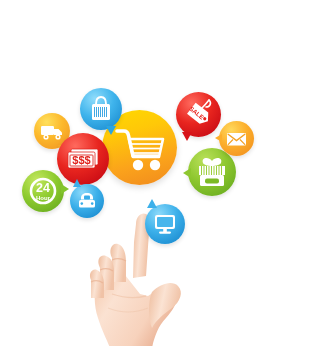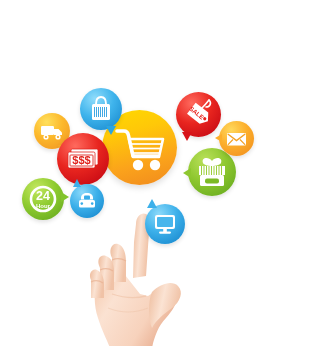--- a/index.html
+++ b/index.html
@@ -181,21 +181,21 @@
               background:radial-gradient(circle at 35% 25%, #ff6a5e 0%, #e8251f 45%, #bd0110 100%);
               box-shadow:0 2px 5px rgba(0,0,0,0.12);">
     <svg class="glyph" viewBox="0 0 52 52" width="52" height="52">
       <rect x="14" y="16" width="27" height="16" rx="1.4" fill="#fff" stroke="#e0251f" stroke-width="0.8"></rect>
       <rect x="11" y="19" width="27" height="16" rx="1.4" fill="#fff" stroke="#e0251f" stroke-width="0.8"></rect>
       <rect x="13" y="22" width="23" height="11" rx="0.8" fill="#fff" stroke="#e0251f" stroke-width="0.9"></rect>
       <text x="24.5" y="31" font-family="Liberation Sans, sans-serif" font-size="11" font-weight="bold" fill="#e0251f" text-anchor="middle">$$$</text>
     </svg>
   </div>
 
-  <div class="bubble" style="left:22px;top:178px;width:42px;height:42px;
+  <div class="bubble" style="left:22px;top:170px;width:42px;height:42px;
               background:radial-gradient(circle at 35% 25%, #c3e75f 0%, #8ecb2f 45%, #5ea31b 100%);
               box-shadow:0 2px 4px rgba(0,0,0,0.12);">
     <svg class="glyph" viewBox="0 0 42 42" width="42" height="42">
       <circle cx="21" cy="21" r="12" fill="none" stroke="#fff" stroke-width="2.6"></circle>
       <text x="21" y="22" font-family="Liberation Sans, sans-serif" font-size="12.5" font-weight="bold" fill="#fff" text-anchor="middle">24</text>
       <text x="21" y="29.6" font-family="Liberation Sans, sans-serif" font-size="6" font-weight="bold" fill="#fff" text-anchor="middle">Hour</text>
     </svg>
     <span class="tail" style="left:39px;top:14px;border-top:5px solid transparent;border-bottom:5px solid transparent;border-left:8px solid #82c42c;"></span>
   </div>
 

